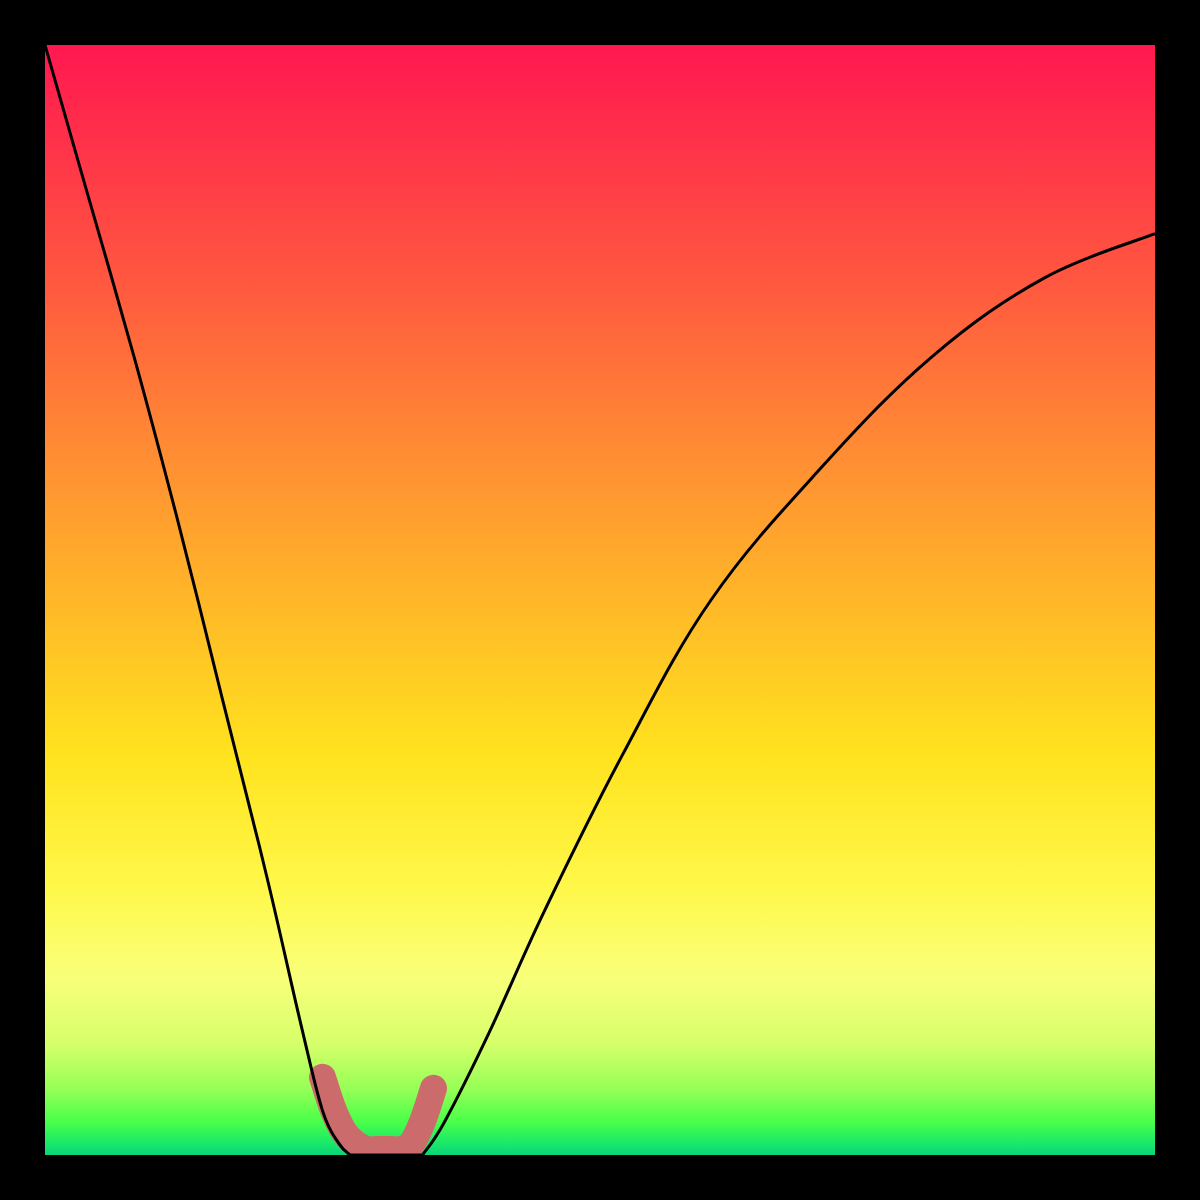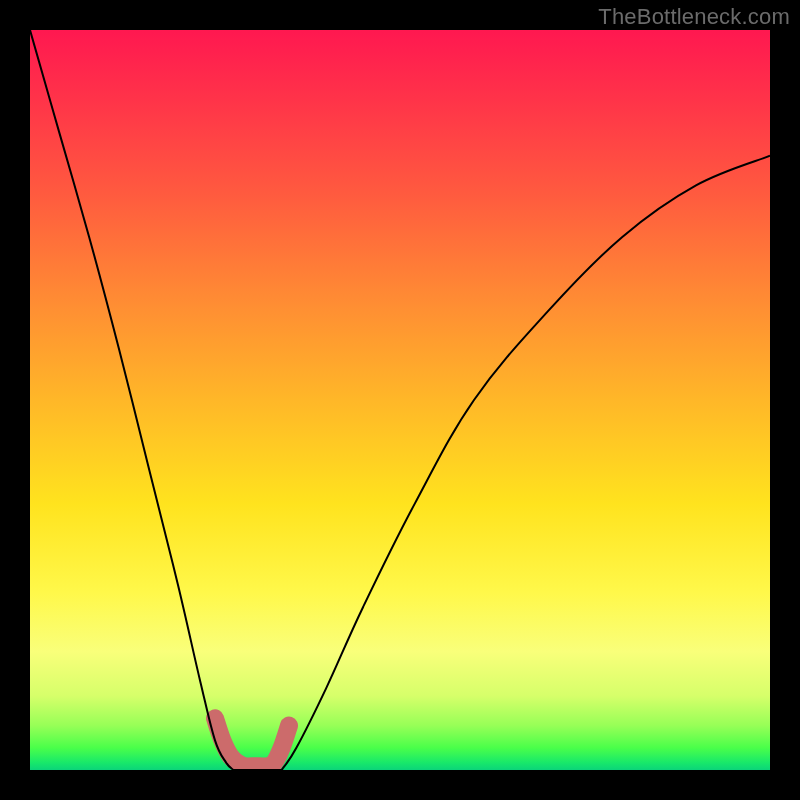--- a/index.html
+++ b/index.html
@@ -73,21 +73,20 @@
     stroke: #cc6b6b;
     stroke-width: 18;
     stroke-linecap: round;
     stroke-linejoin: round;
   }
 </style>
 </head>
 <body>
 
 <div class="frame">
-  <div class="watermark">TheBottleneck.com</div>
 
   <div class="plot">
     <div class="gradient"></div>
     <svg class="curves" viewBox="0 0 740 740" preserveAspectRatio="none">
       <path id="bumps-path" class="bumps" d="M 185 688.2 C 186.3 692.2, 189.7 703.7, 192.4 710.4 C 195.1 717.1, 197.1 721.2, 199.8 725.2 C 202.5 729.2, 204.5 730.6, 207.2 732.6 C 209.9 734.6, 211.9 735.6, 214.6 736.3 C 217.3 737.0, 219.3 736.3, 222.0 736.3 C 224.7 736.3, 226.7 736.3, 229.4 736.3 C 232.1 736.3, 234.1 737.0, 236.8 736.3 C 239.5 735.6, 241.5 735.9, 244.2 732.6 C 246.9 729.3, 248.9 724.5, 251.6 717.8 C 254.3 711.1, 257.7 699.6, 259.0 695.6"></path>
       <path id="curve-path" class="curve" d="M 0 0 C 5.3 18.6, 18.9 66.3, 29.6 103.6 C 40.3 140.9, 48.5 168.6, 59.2 207.2 C 69.9 245.8, 78.1 276.9, 88.8 318.2 C 99.5 359.5, 107.7 394.0, 118.4 436.6 C 129.1 479.2, 138.7 516.4, 148.0 555.0 C 157.3 593.6, 163.5 623.2, 170.2 651.2 C 176.9 679.2, 180.3 695.7, 185.0 710.4 C 189.7 725.1, 192.8 727.3, 196.1 732.6 C 199.4 737.9, 202.2 738.7, 203.5 740.0 C 204.8 741.3, 201.5 740.0, 203.5 740.0 C 205.5 740.0, 208.6 740.0, 214.6 740.0 C 220.6 740.0, 230.1 740.0, 236.8 740.0 C 243.5 740.0, 248.9 740.0, 251.6 740.0 C 254.3 740.0, 248.9 744.0, 251.6 740.0 C 254.3 736.0, 258.4 732.5, 266.4 717.8 C 274.4 703.1, 284.0 683.9, 296.0 658.6 C 308.0 633.3, 317.0 610.5, 333.0 577.2 C 349.0 543.9, 364.8 510.9, 384.8 473.6 C 404.8 436.3, 420.0 404.6, 444.0 370.0 C 468.0 335.4, 491.4 310.5, 518.0 281.2 C 544.6 251.9, 565.4 229.8, 592.0 207.2 C 618.6 184.6, 639.4 170.1, 666.0 155.4 C 692.6 140.7, 726.7 131.1, 740.0 125.8"></path>
     </svg>
   </div>
 </div>
 

